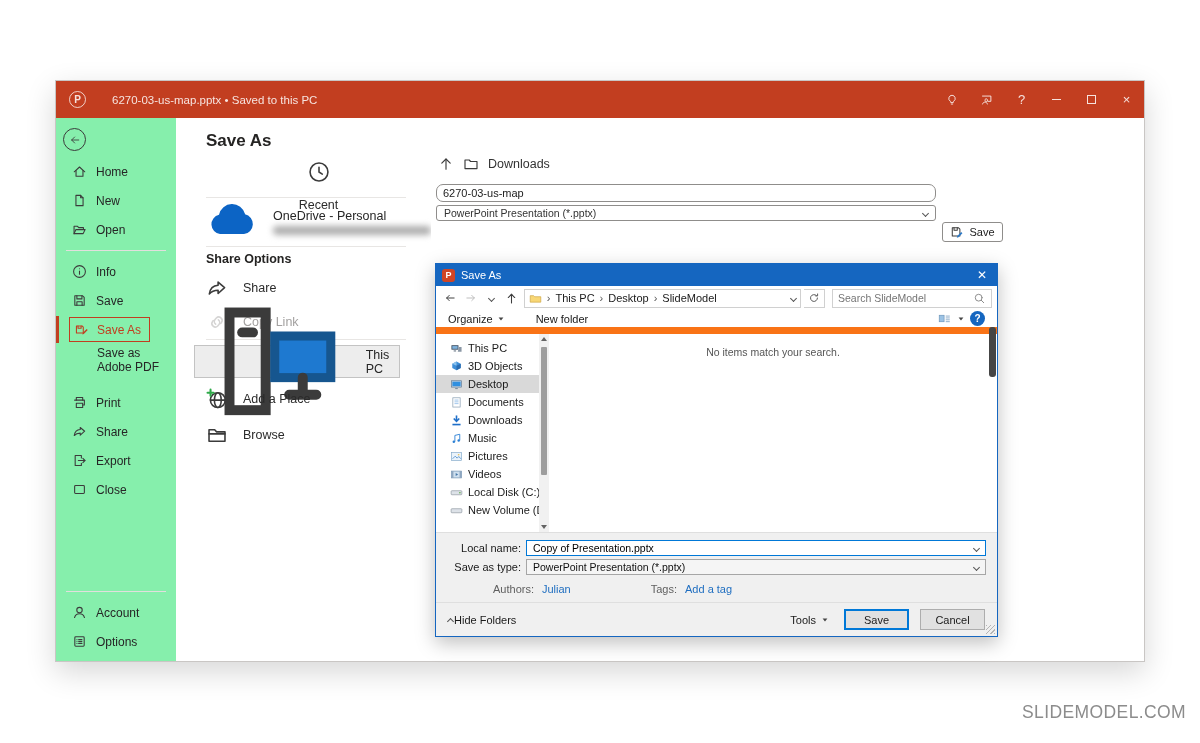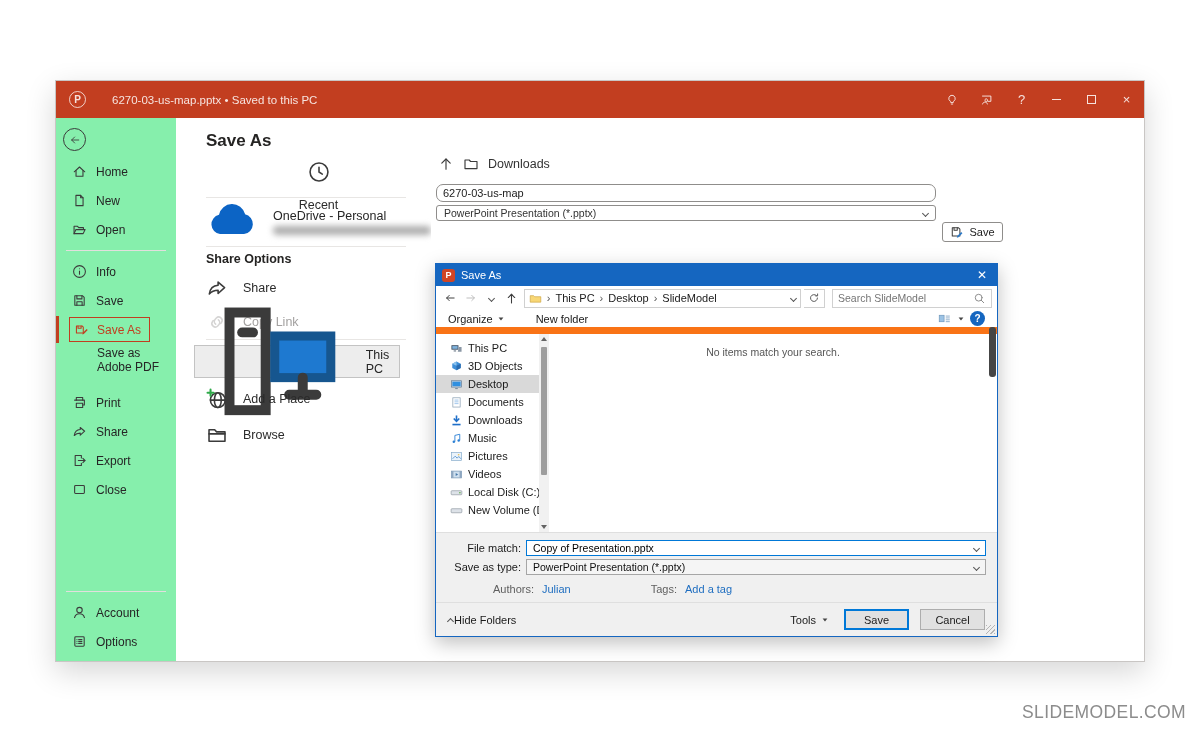--- a/index.html
+++ b/index.html
@@ -524,21 +524,21 @@
       <span class="tree-thumb"></span>
       <span class="tri-dn-s"></span>
     </div>
     <div class="empty-area">
       <span>No items match your search.</span>
     </div>
   </div>
 
   <div class="dlg-fields">
     <div class="field-row">
-      <span class="field-label">File match:</span>
+      <span class="field-label">Local name:</span>
       <div class="combo">
         <input type="text" value="Copy of Presentation.pptx" style="">
         <span class="chev"></span>
       </div>
     </div>
     <div class="field-row">
       <span class="field-label">Save as type:</span>
       <div class="combo gray">
         <span>PowerPoint Presentation (*.pptx)</span>
         <span class="chev"></span>

